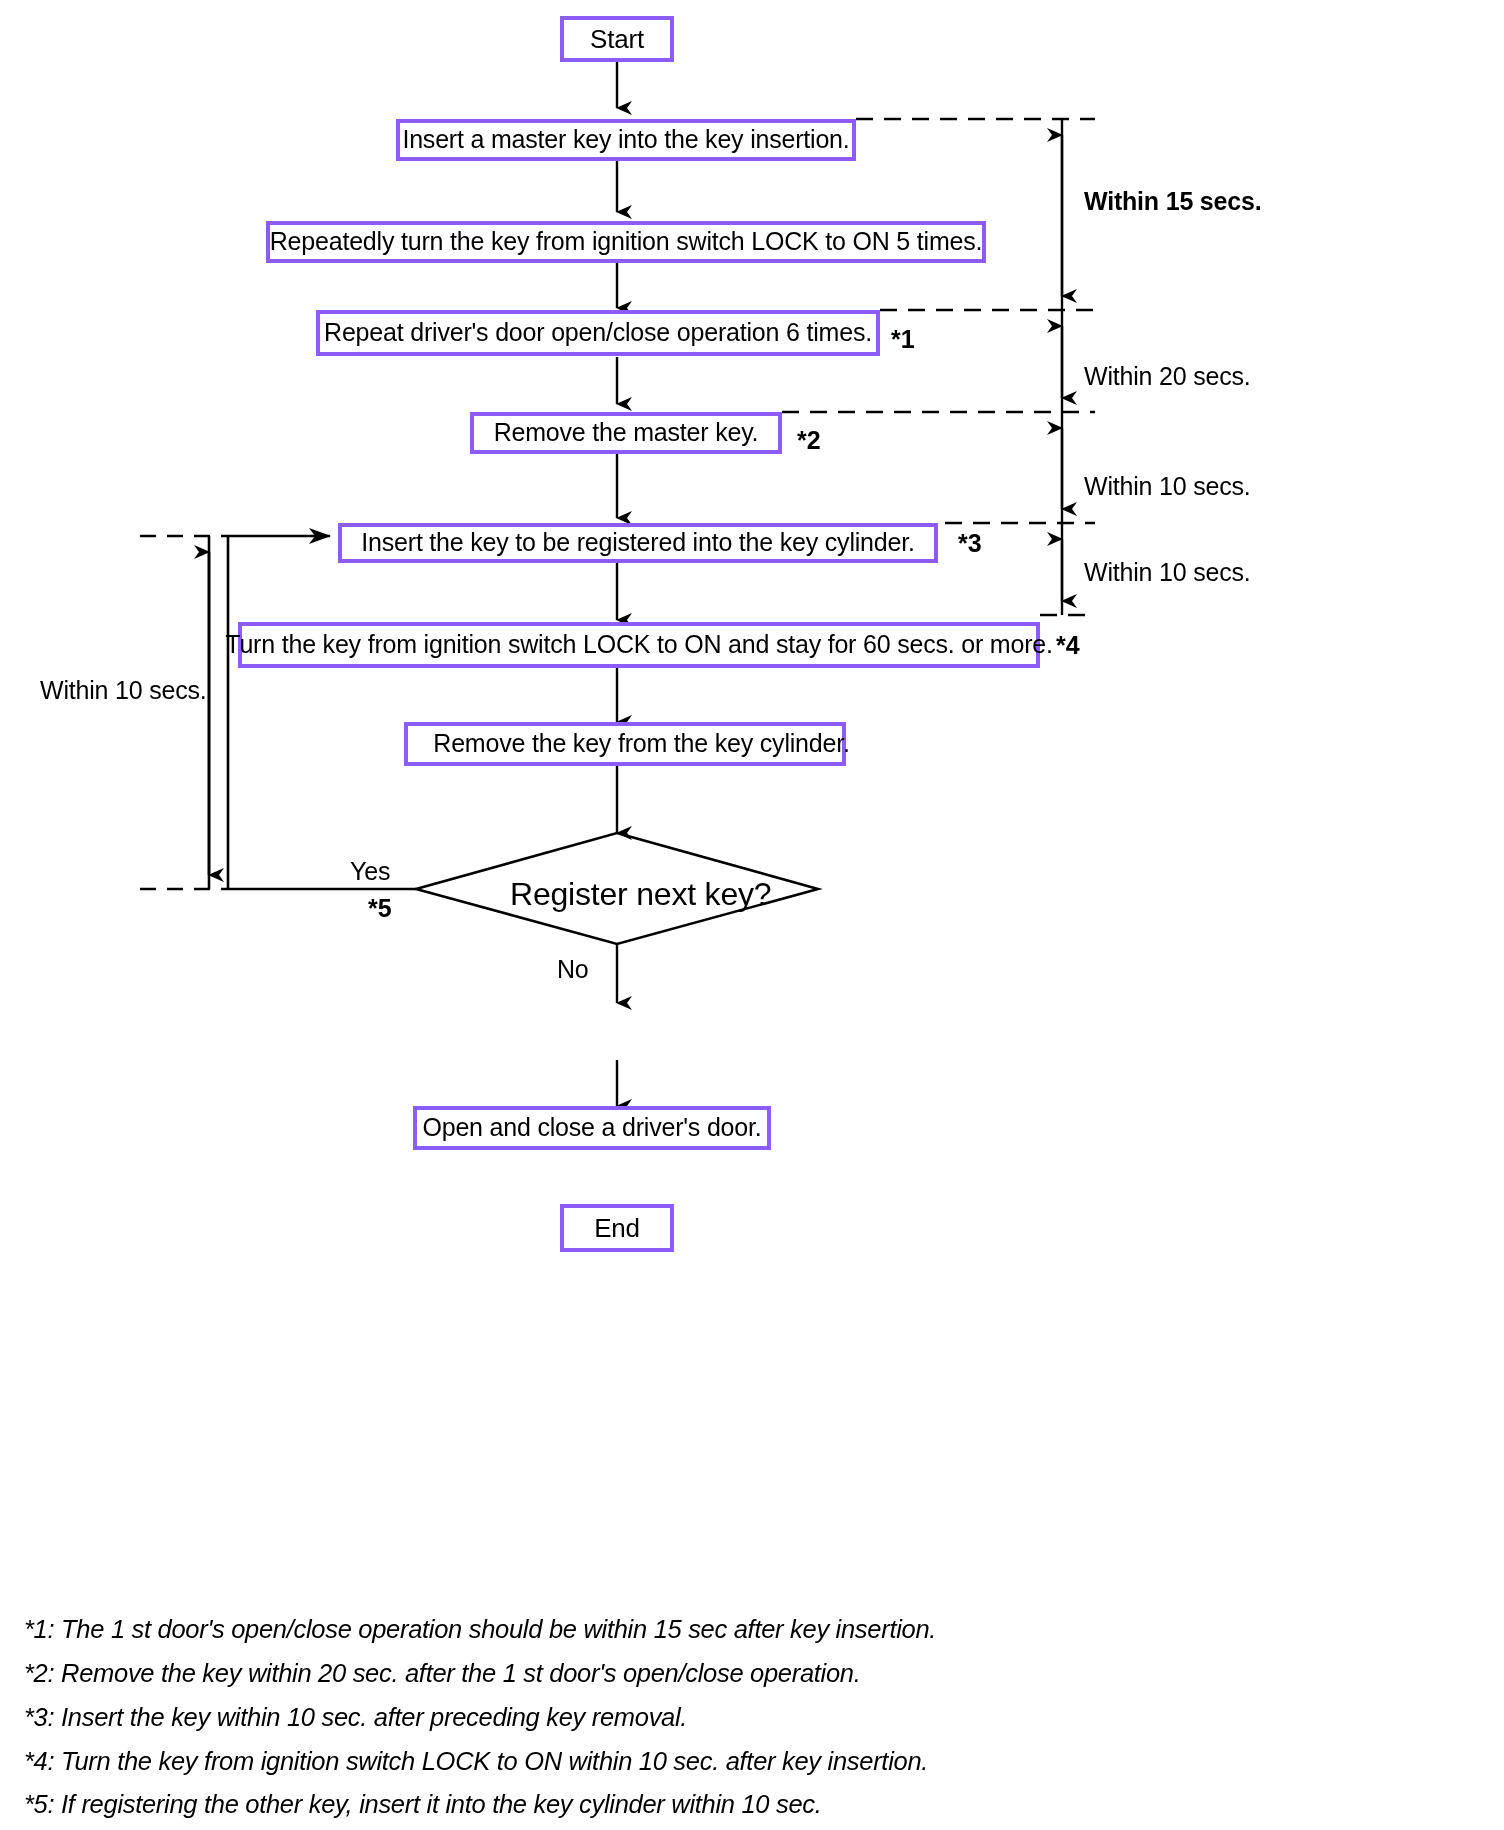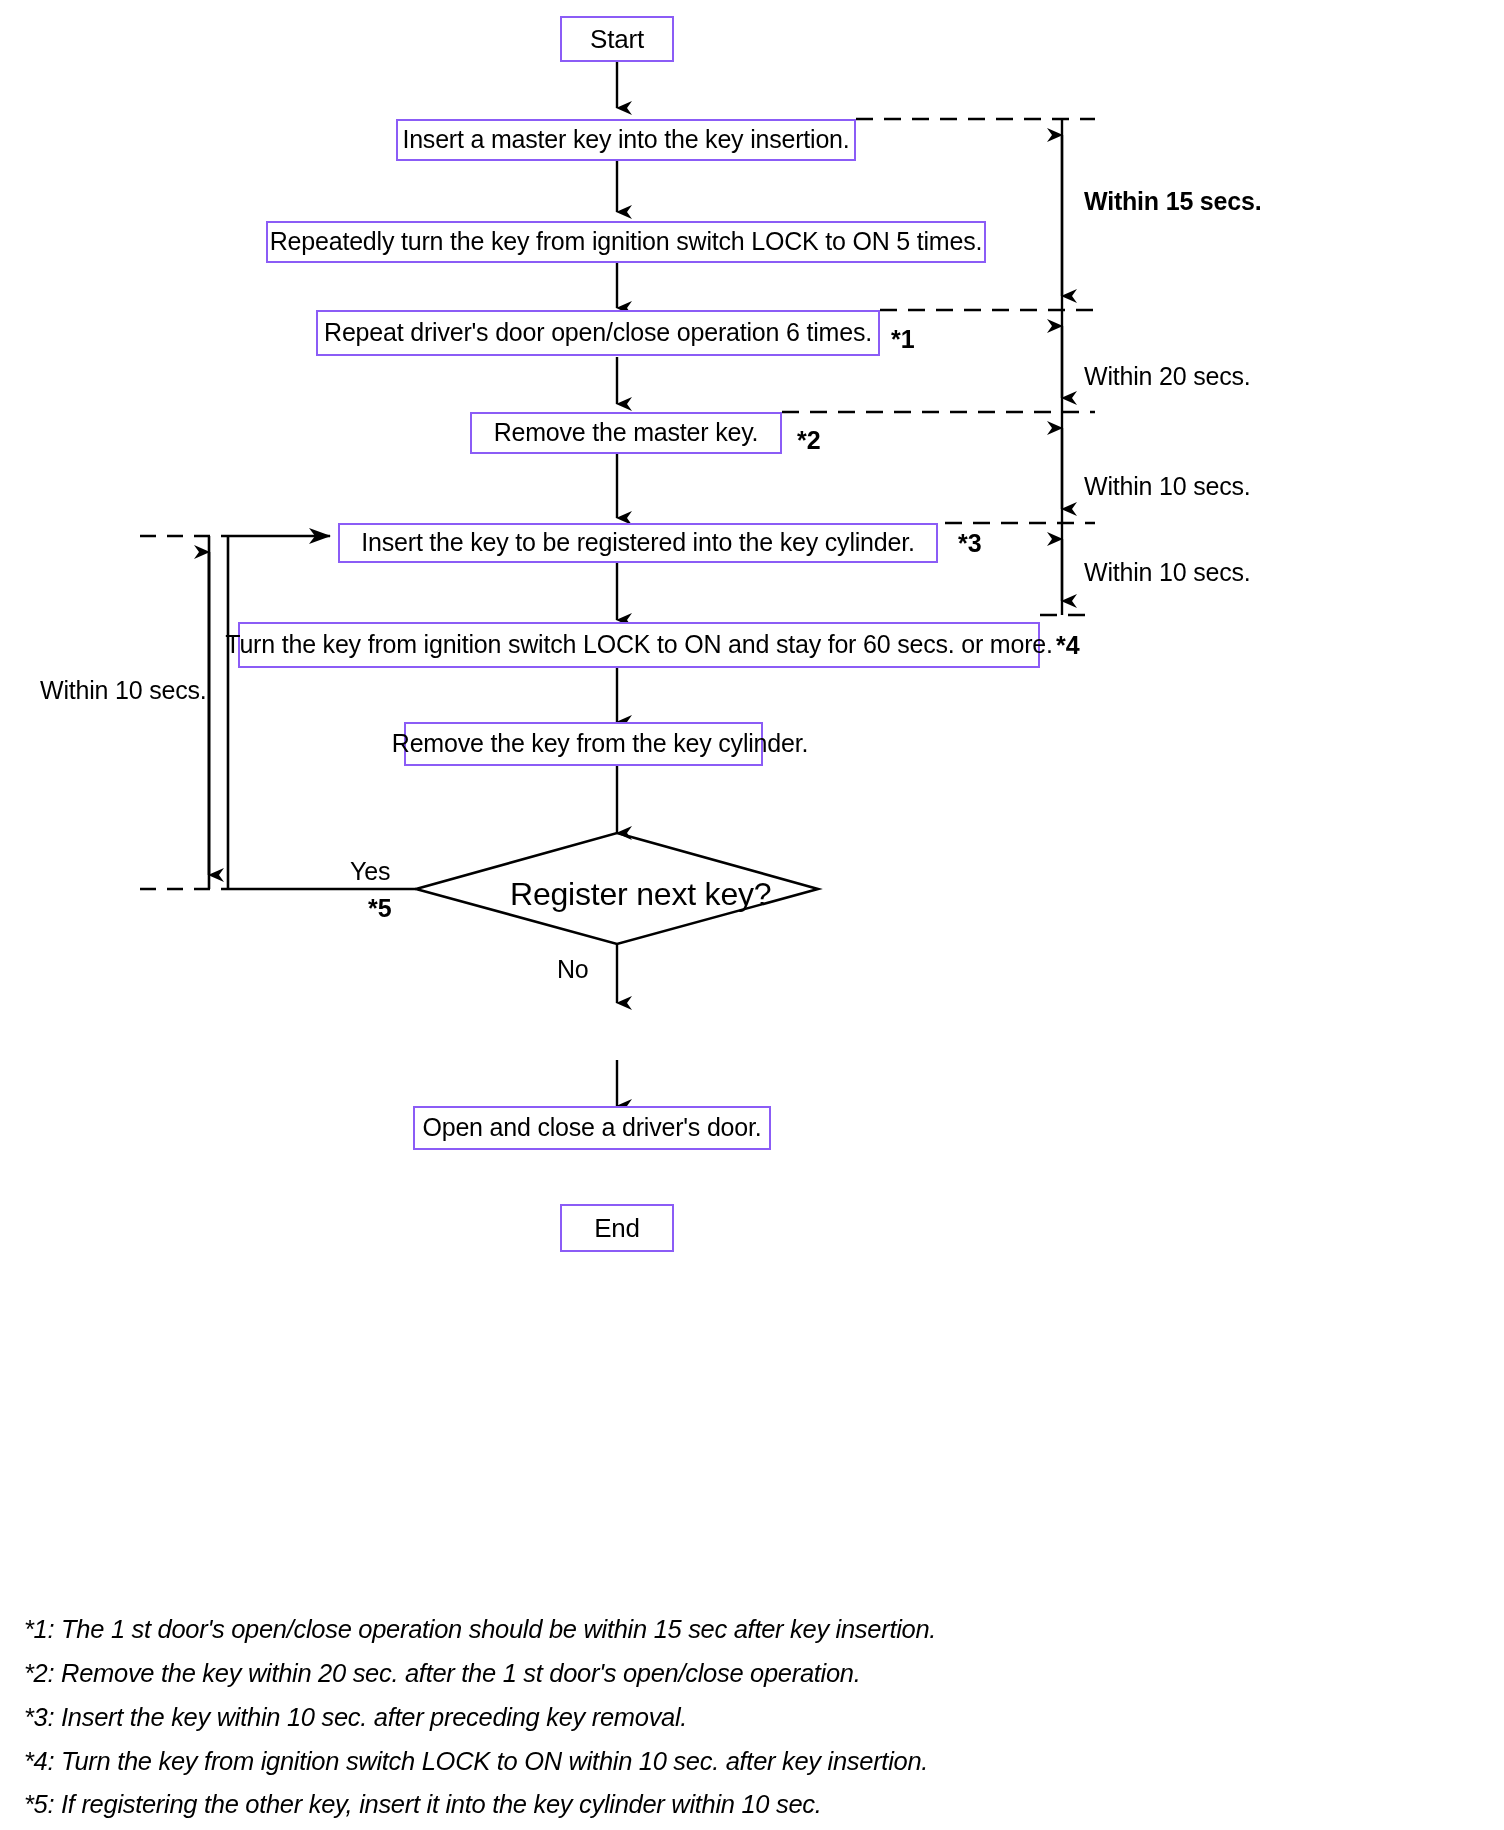--- a/index.html
+++ b/index.html
@@ -21,21 +21,21 @@
   }
   #flow-svg {
     position: absolute;
     left: 0;
     top: 0;
     width: 1504px;
     height: 1830px;
   }
   .node-box {
     position: absolute;
-    border: 2px solid #8b5cf6;
+    border: 4px solid #8b5cf6;
     background: #fff;
     box-sizing: border-box;
     display: flex;
     align-items: center;
     justify-content: center;
     font-size: 25px;
     line-height: 1.1;
     white-space: nowrap;
     letter-spacing: -0.2px;
   }
@@ -163,21 +163,21 @@
   <div class="node-box" style="left:266px; top:221px; width:720px; height:42px;">Repeatedly turn the key from ignition switch LOCK to ON 5 times.</div>
 
   <div class="node-box" style="left:316px; top:310px; width:564px; height:46px;">Repeat driver's door open/close operation 6 times.</div>
 
   <div class="node-box" style="left:470px; top:412px; width:312px; height:42px;">Remove the master key.</div>
 
   <div class="node-box" style="left:338px; top:523px; width:600px; height:40px;">Insert the key to be registered into the key cylinder.</div>
 
   <div class="node-box" style="left:238px; top:622px; width:802px; height:46px;">Turn the key from ignition switch LOCK to ON and stay for 60 secs. or more.</div>
 
-  <div class="node-box" style="left:404px; top:722px; width:359px; height:44px;padding-left:33px;">Remove the key from the key cylinder.</div>
+  <div class="node-box" style="left:404px; top:722px; width:442px; height:44px;padding-left:33px;">Remove the key from the key cylinder.</div>
 
   <div class="decision-text" style="left:510px; top:876px; width:214px; text-align:center;">Register next key?</div>
 
   <div class="node-box" style="left:413px; top:1106px; width:358px; height:44px;">Open and close a driver's door.</div>
 
   <div class="node-box terminal" style="left:560px; top:1204px; width:114px; height:48px;">End</div>
 
   <div class="edge-label" style="left:350px; top:857px;">Yes</div>
 
   <div class="edge-label" style="left:557px; top:955px;">No</div>

